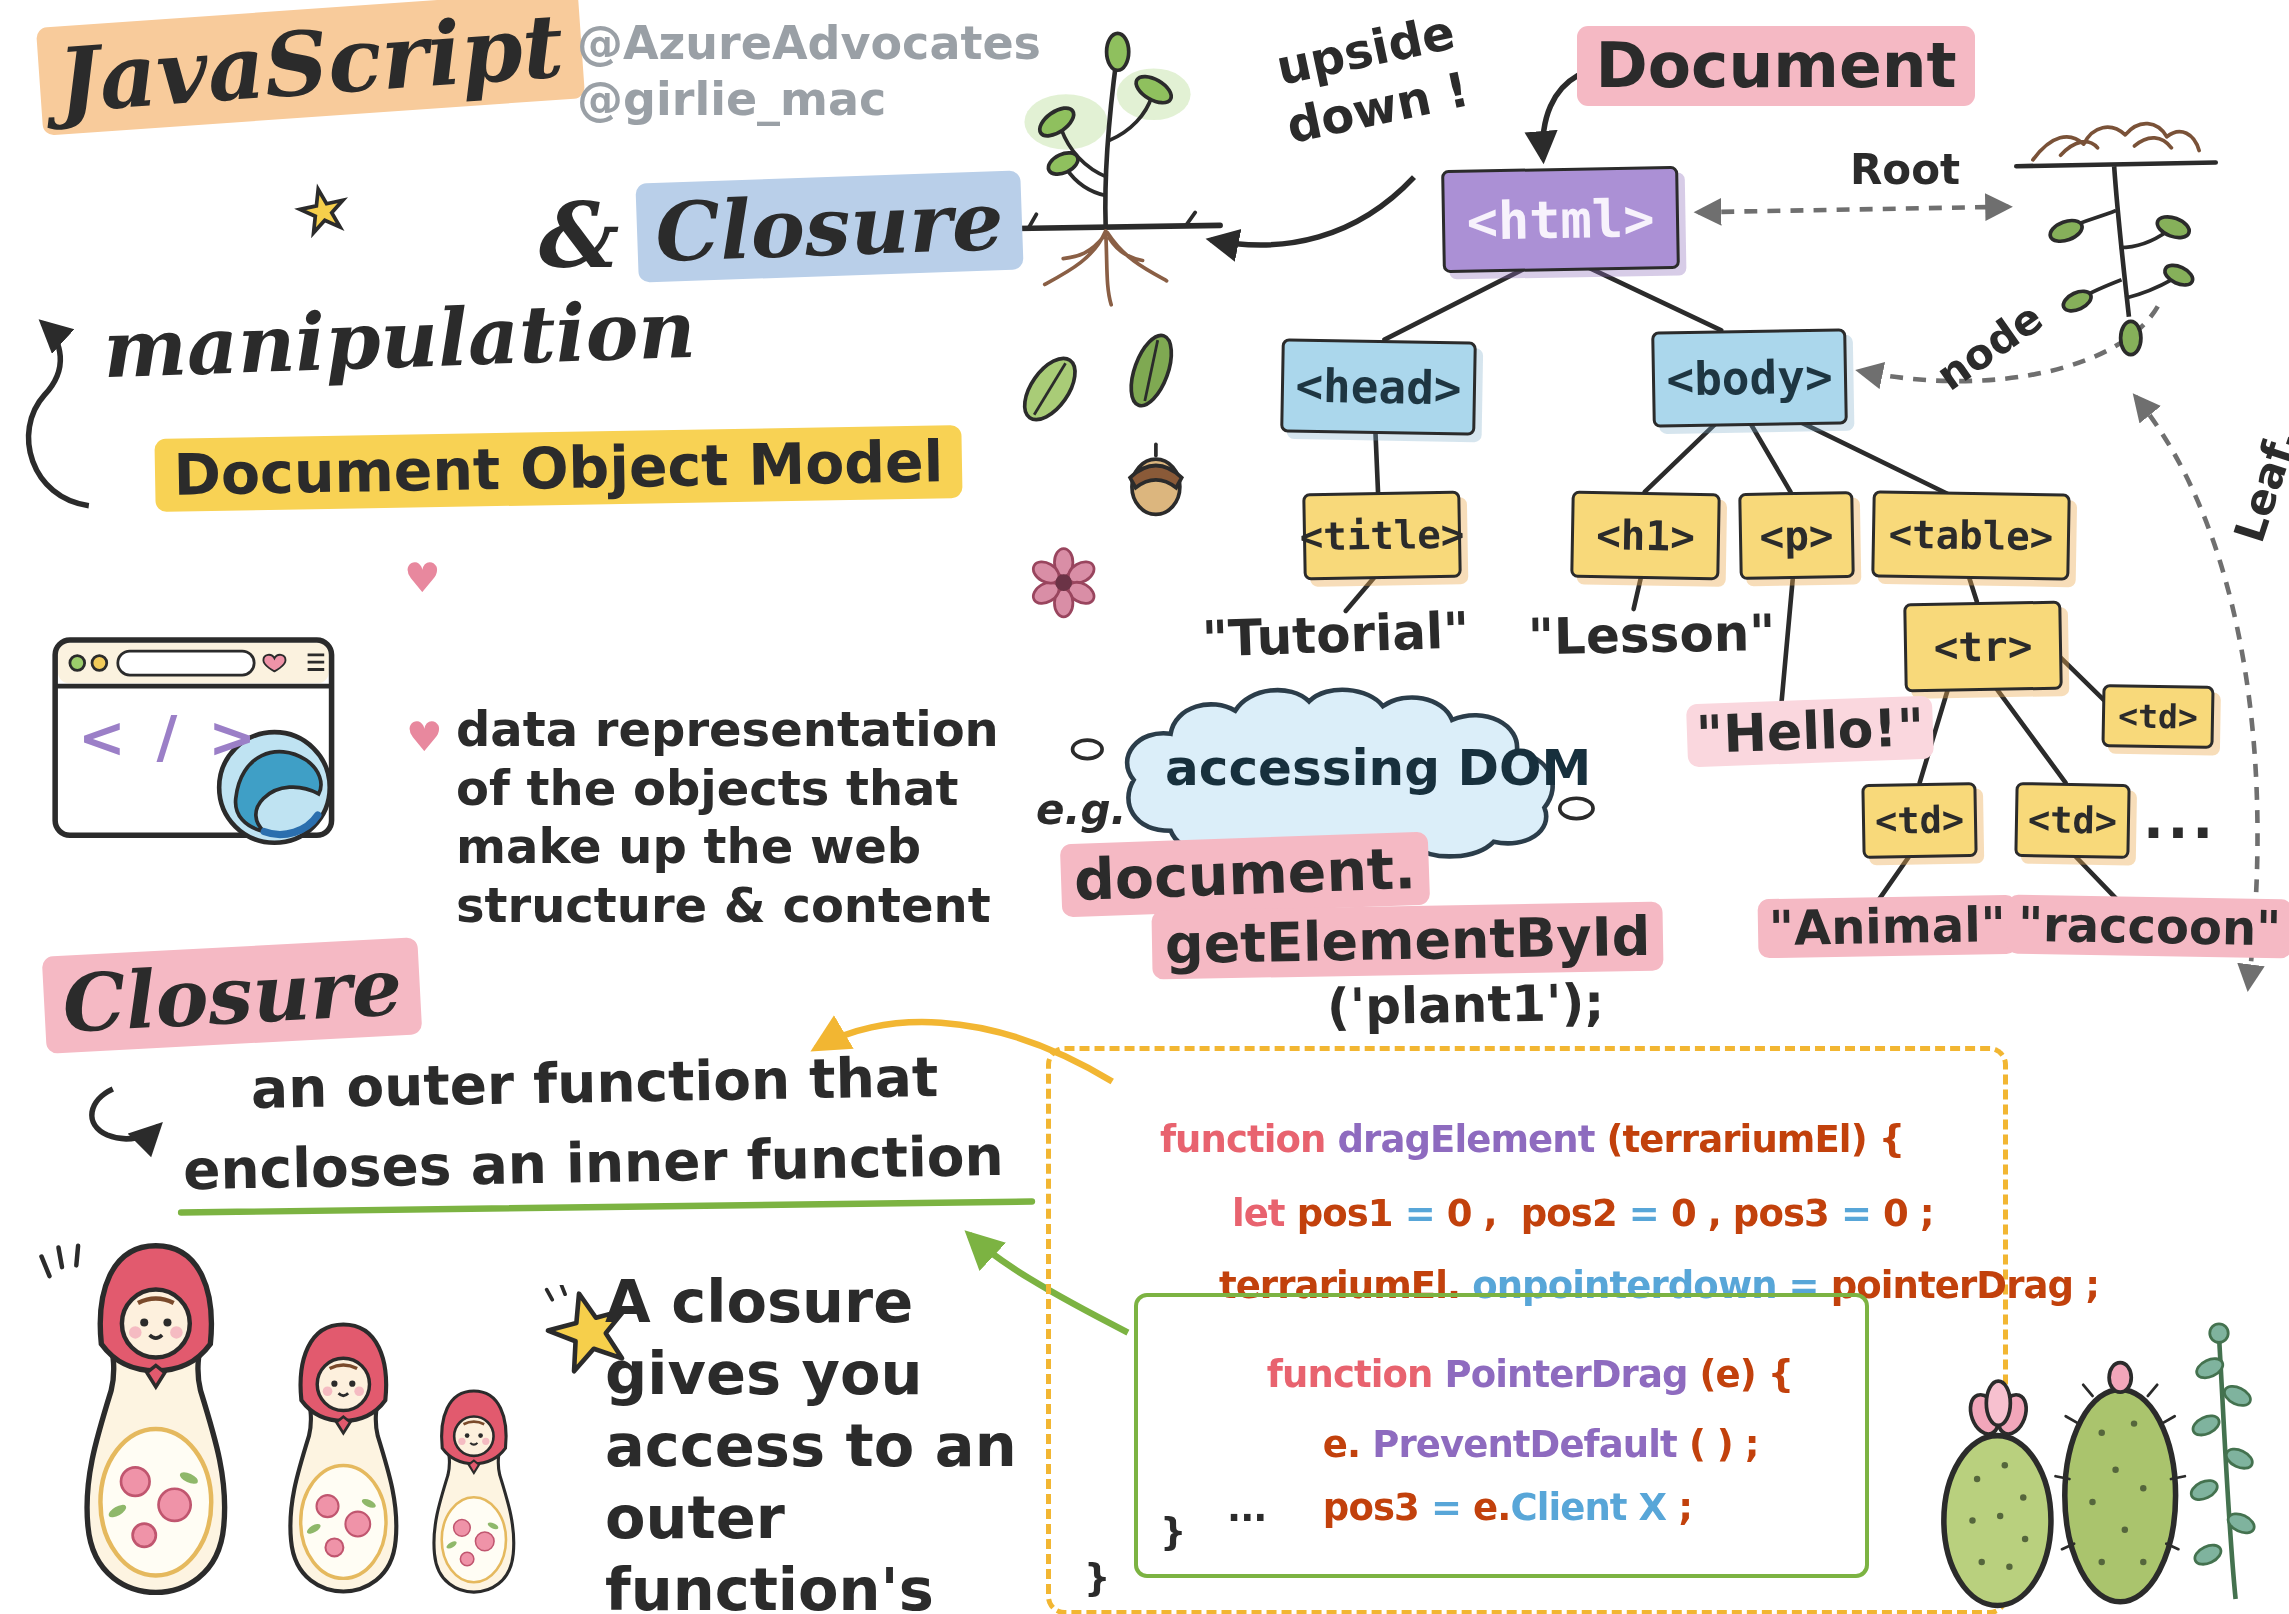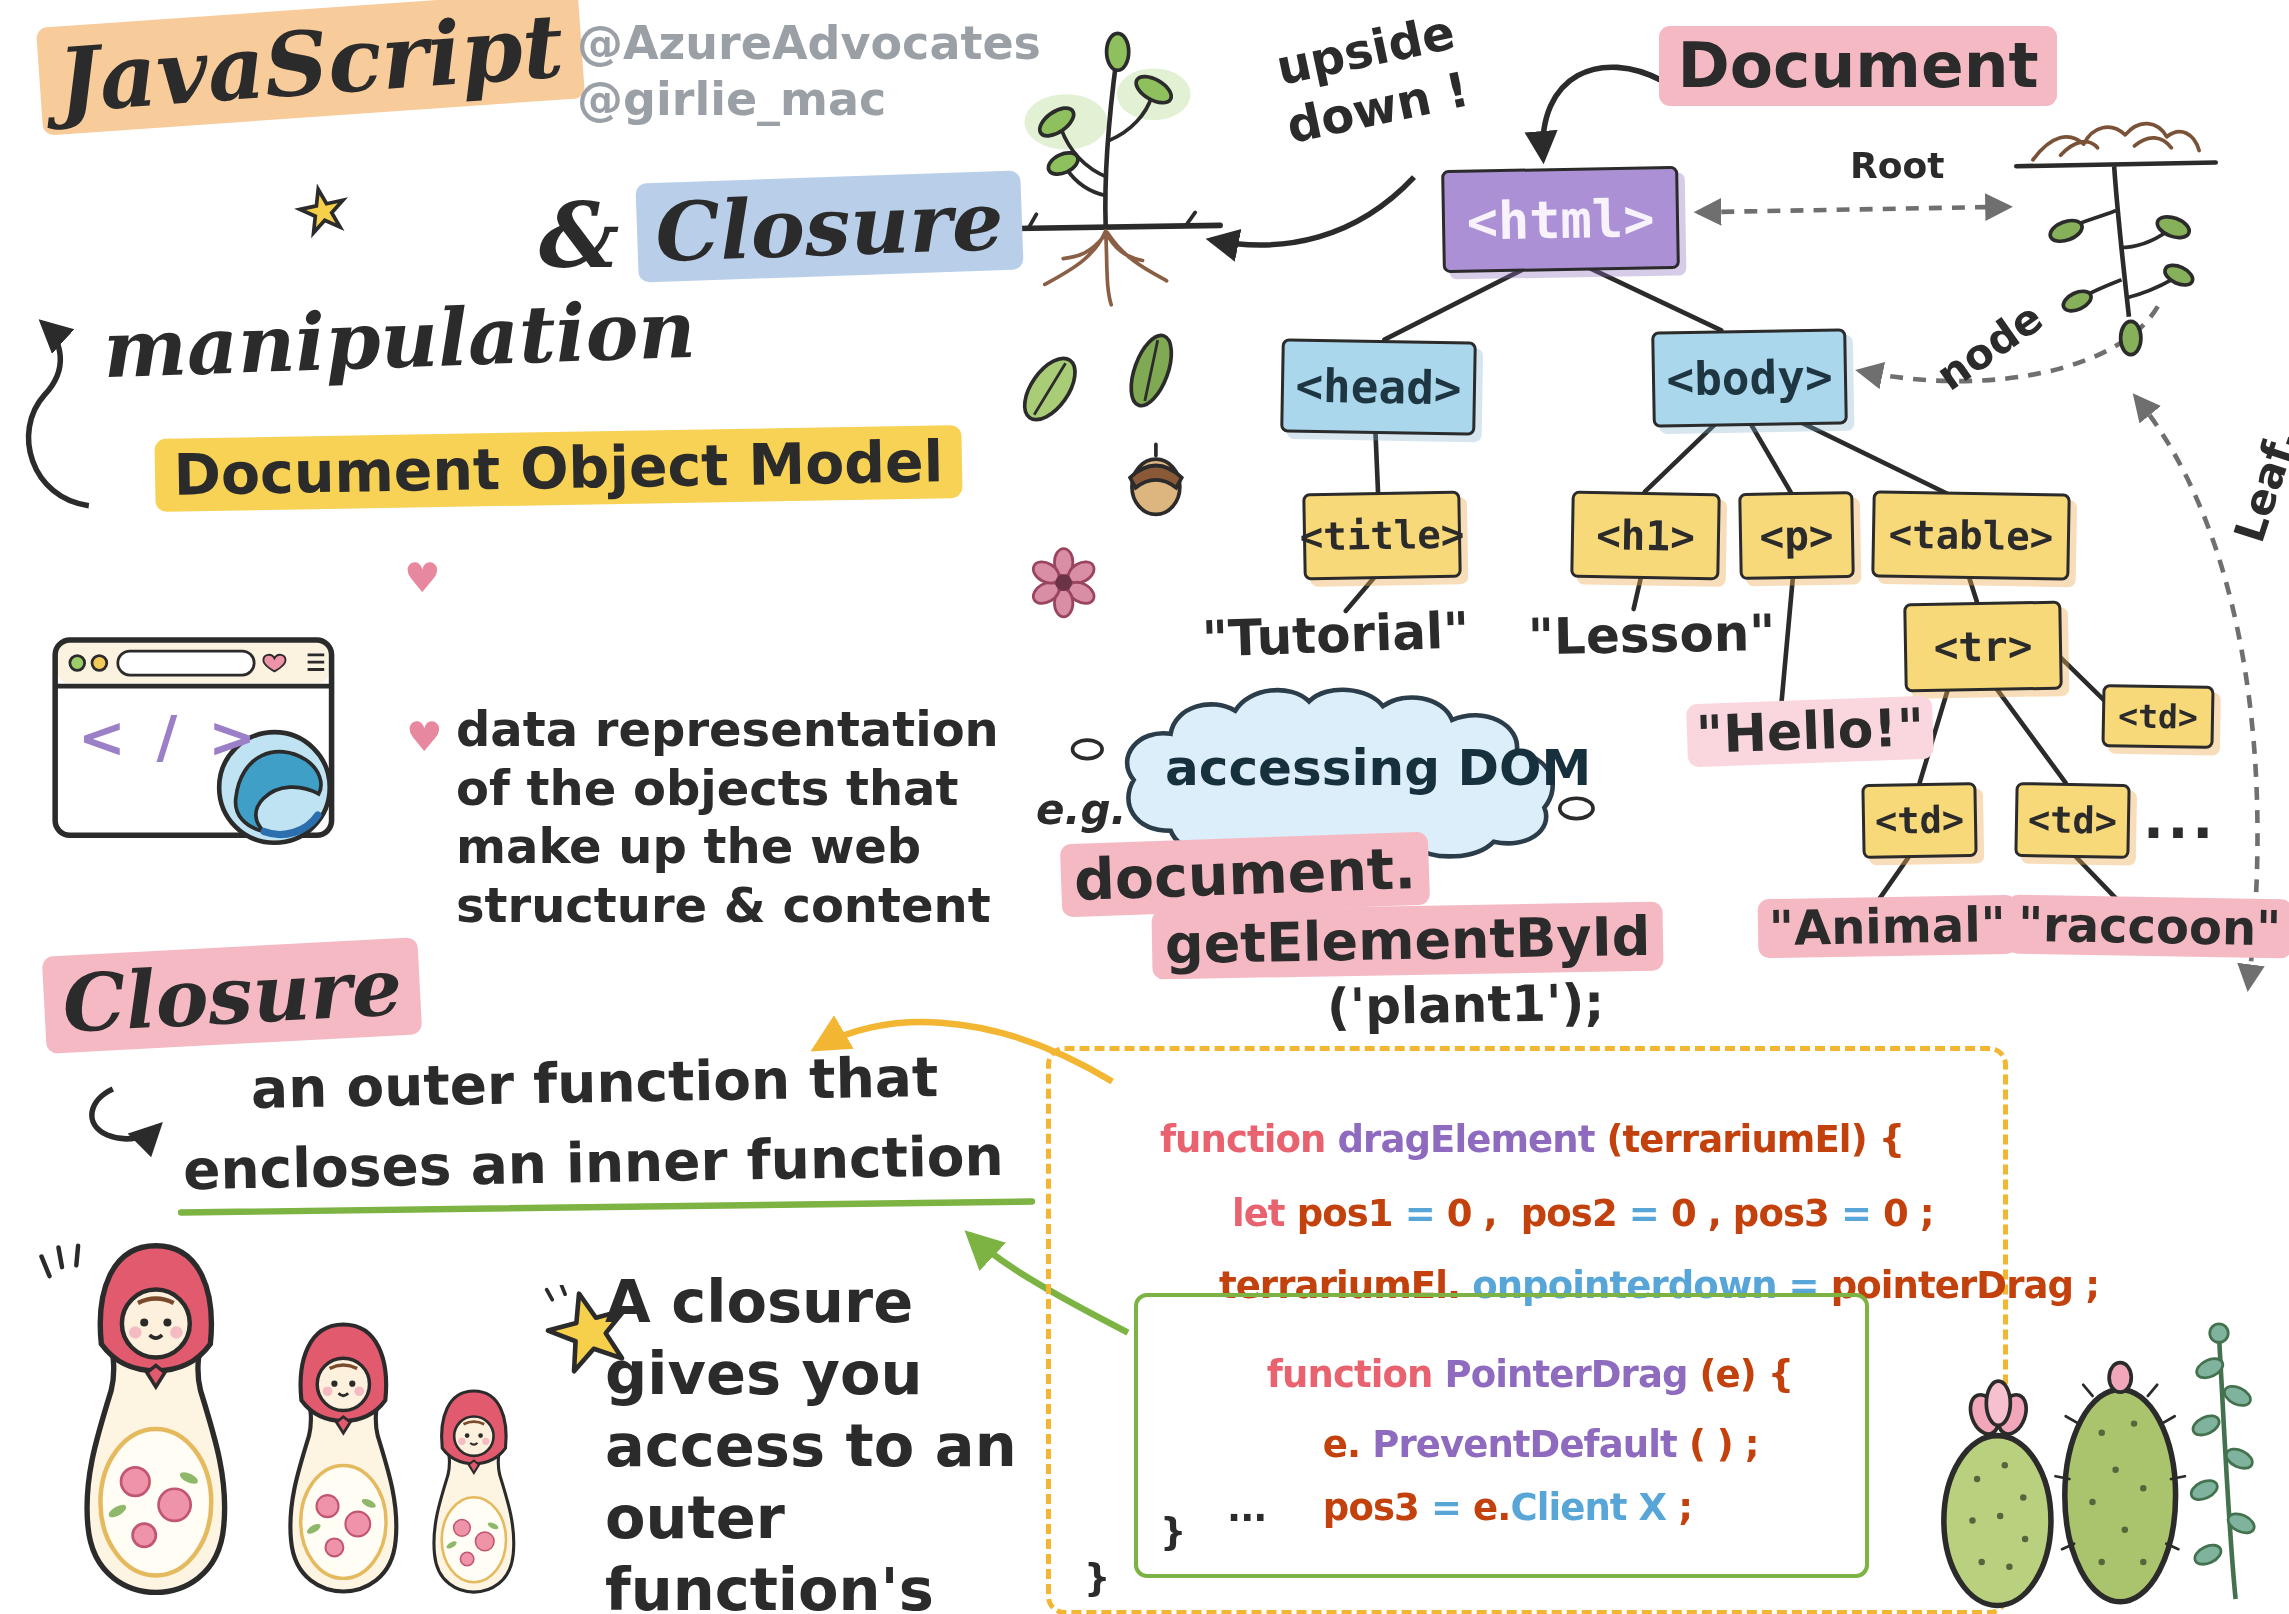--- a/index.html
+++ b/index.html
@@ -205,25 +205,25 @@
       <ellipse cx="102" cy="165" rx="17" ry="10" transform="rotate(-25 102 165)"></ellipse>
       <ellipse cx="161" cy="44" rx="12" ry="20"></ellipse>
     </g>
     <path d="M18 236 L 272 232" stroke="#2b2b2b" stroke-width="6" stroke-linecap="round"></path>
     <path d="M40 234 l -10 -16 M65 234 l 8 -14 M235 232 l 10 -14" stroke="#2b2b2b" stroke-width="4" stroke-linecap="round"></path>
     <path d="M148 238 C 135 268 108 282 82 296 M148 238 C 150 275 148 298 154 318 M150 240 C 168 268 192 280 214 292 M146 244 C 132 262 118 266 102 268 M152 246 C 162 262 176 268 188 270" stroke="#8a5f45" stroke-width="4" fill="none" stroke-linecap="round"></path>
   </svg>
 
   <div class="abs z3 hand" style="left:1263px;top:20px;width:217px;font-size:48px;text-align:center;transform:rotate(-12deg)">upside down !</div>
 
-  <div class="abs z3" style="left:1659px;top:26px">
+  <div class="abs z3" style="left:1577px;top:26px">
     <span class="hand strip pinkstrip" style="font-size:63px">Document</span>
   </div>
 
-  <div class="abs z3 hand" style="left:1850px;top:144px;font-size:36px">Root</div>
+  <div class="abs z3 hand" style="left:1850px;top:144px;font-size:42px">Root</div>
   <div class="abs z3 hand" style="left:1931px;top:321px;font-size:42px;transform:rotate(-35deg)">node</div>
   <div class="abs z3 hand" style="left:2208px;top:460px;font-size:42px;transform:rotate(-72deg)">Leaf.</div>
 
   <svg class="abs z2" style="left:2005px;top:109px" width="222" height="277" viewBox="0 0 240 300">
     <path d="M30 55 C 50 28 70 24 85 38 M85 38 C 95 18 115 14 130 28 M130 28 C 145 10 165 13 175 30 M175 30 C 190 18 205 27 210 45 M60 50 C 75 34 90 31 100 42 M140 40 C 155 27 170 29 180 42" stroke="#7a5238" stroke-width="4" fill="none" stroke-linecap="round"></path>
     <path d="M12 62 L 228 58" stroke="#2b2b2b" stroke-width="5" stroke-linecap="round"></path>
     <path d="M118 62 C 122 120 128 170 134 225" stroke="#2b2b2b" stroke-width="5" fill="none"></path>
     <path d="M120 110 C 100 118 82 122 72 128 M124 150 C 145 150 162 142 176 132 M126 185 C 108 192 94 198 84 204 M130 205 C 150 200 168 192 182 184" stroke="#2b2b2b" stroke-width="4" fill="none"></path>
     <g fill="#86b05a" stroke="#2b2b2b" stroke-width="4">
       <ellipse cx="66" cy="132" rx="18" ry="10" transform="rotate(-20 66 132)"></ellipse>

